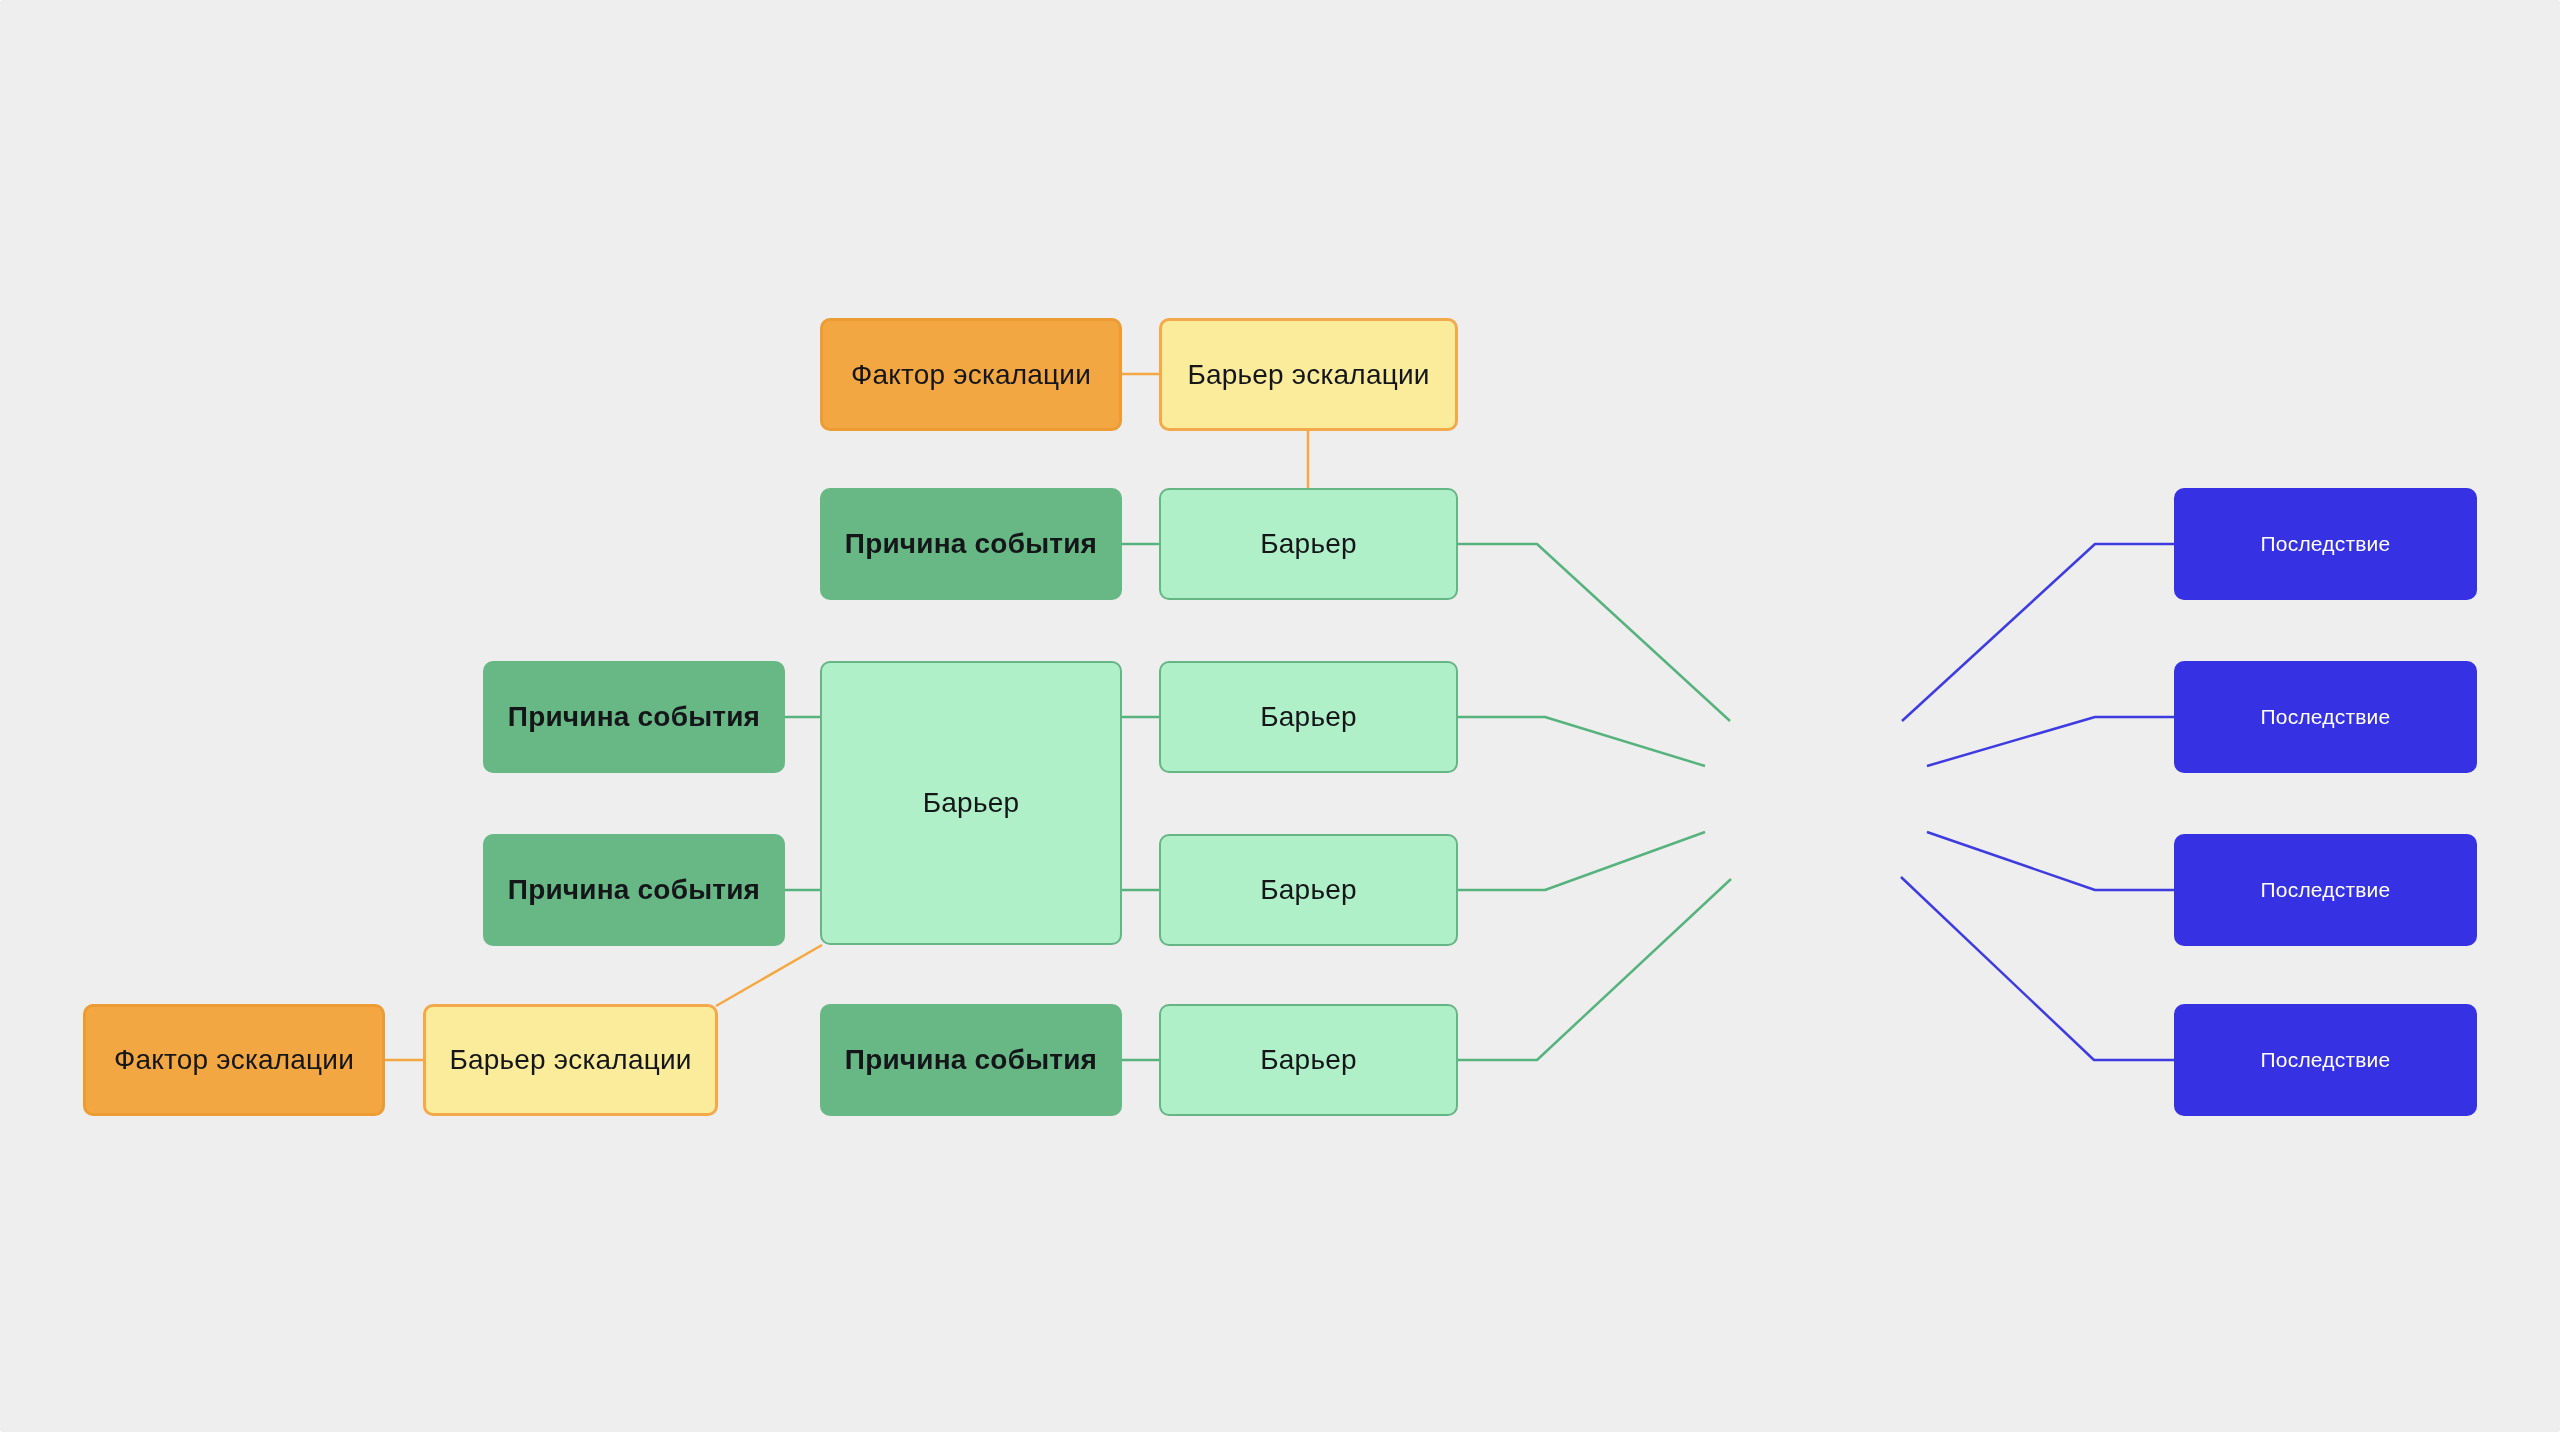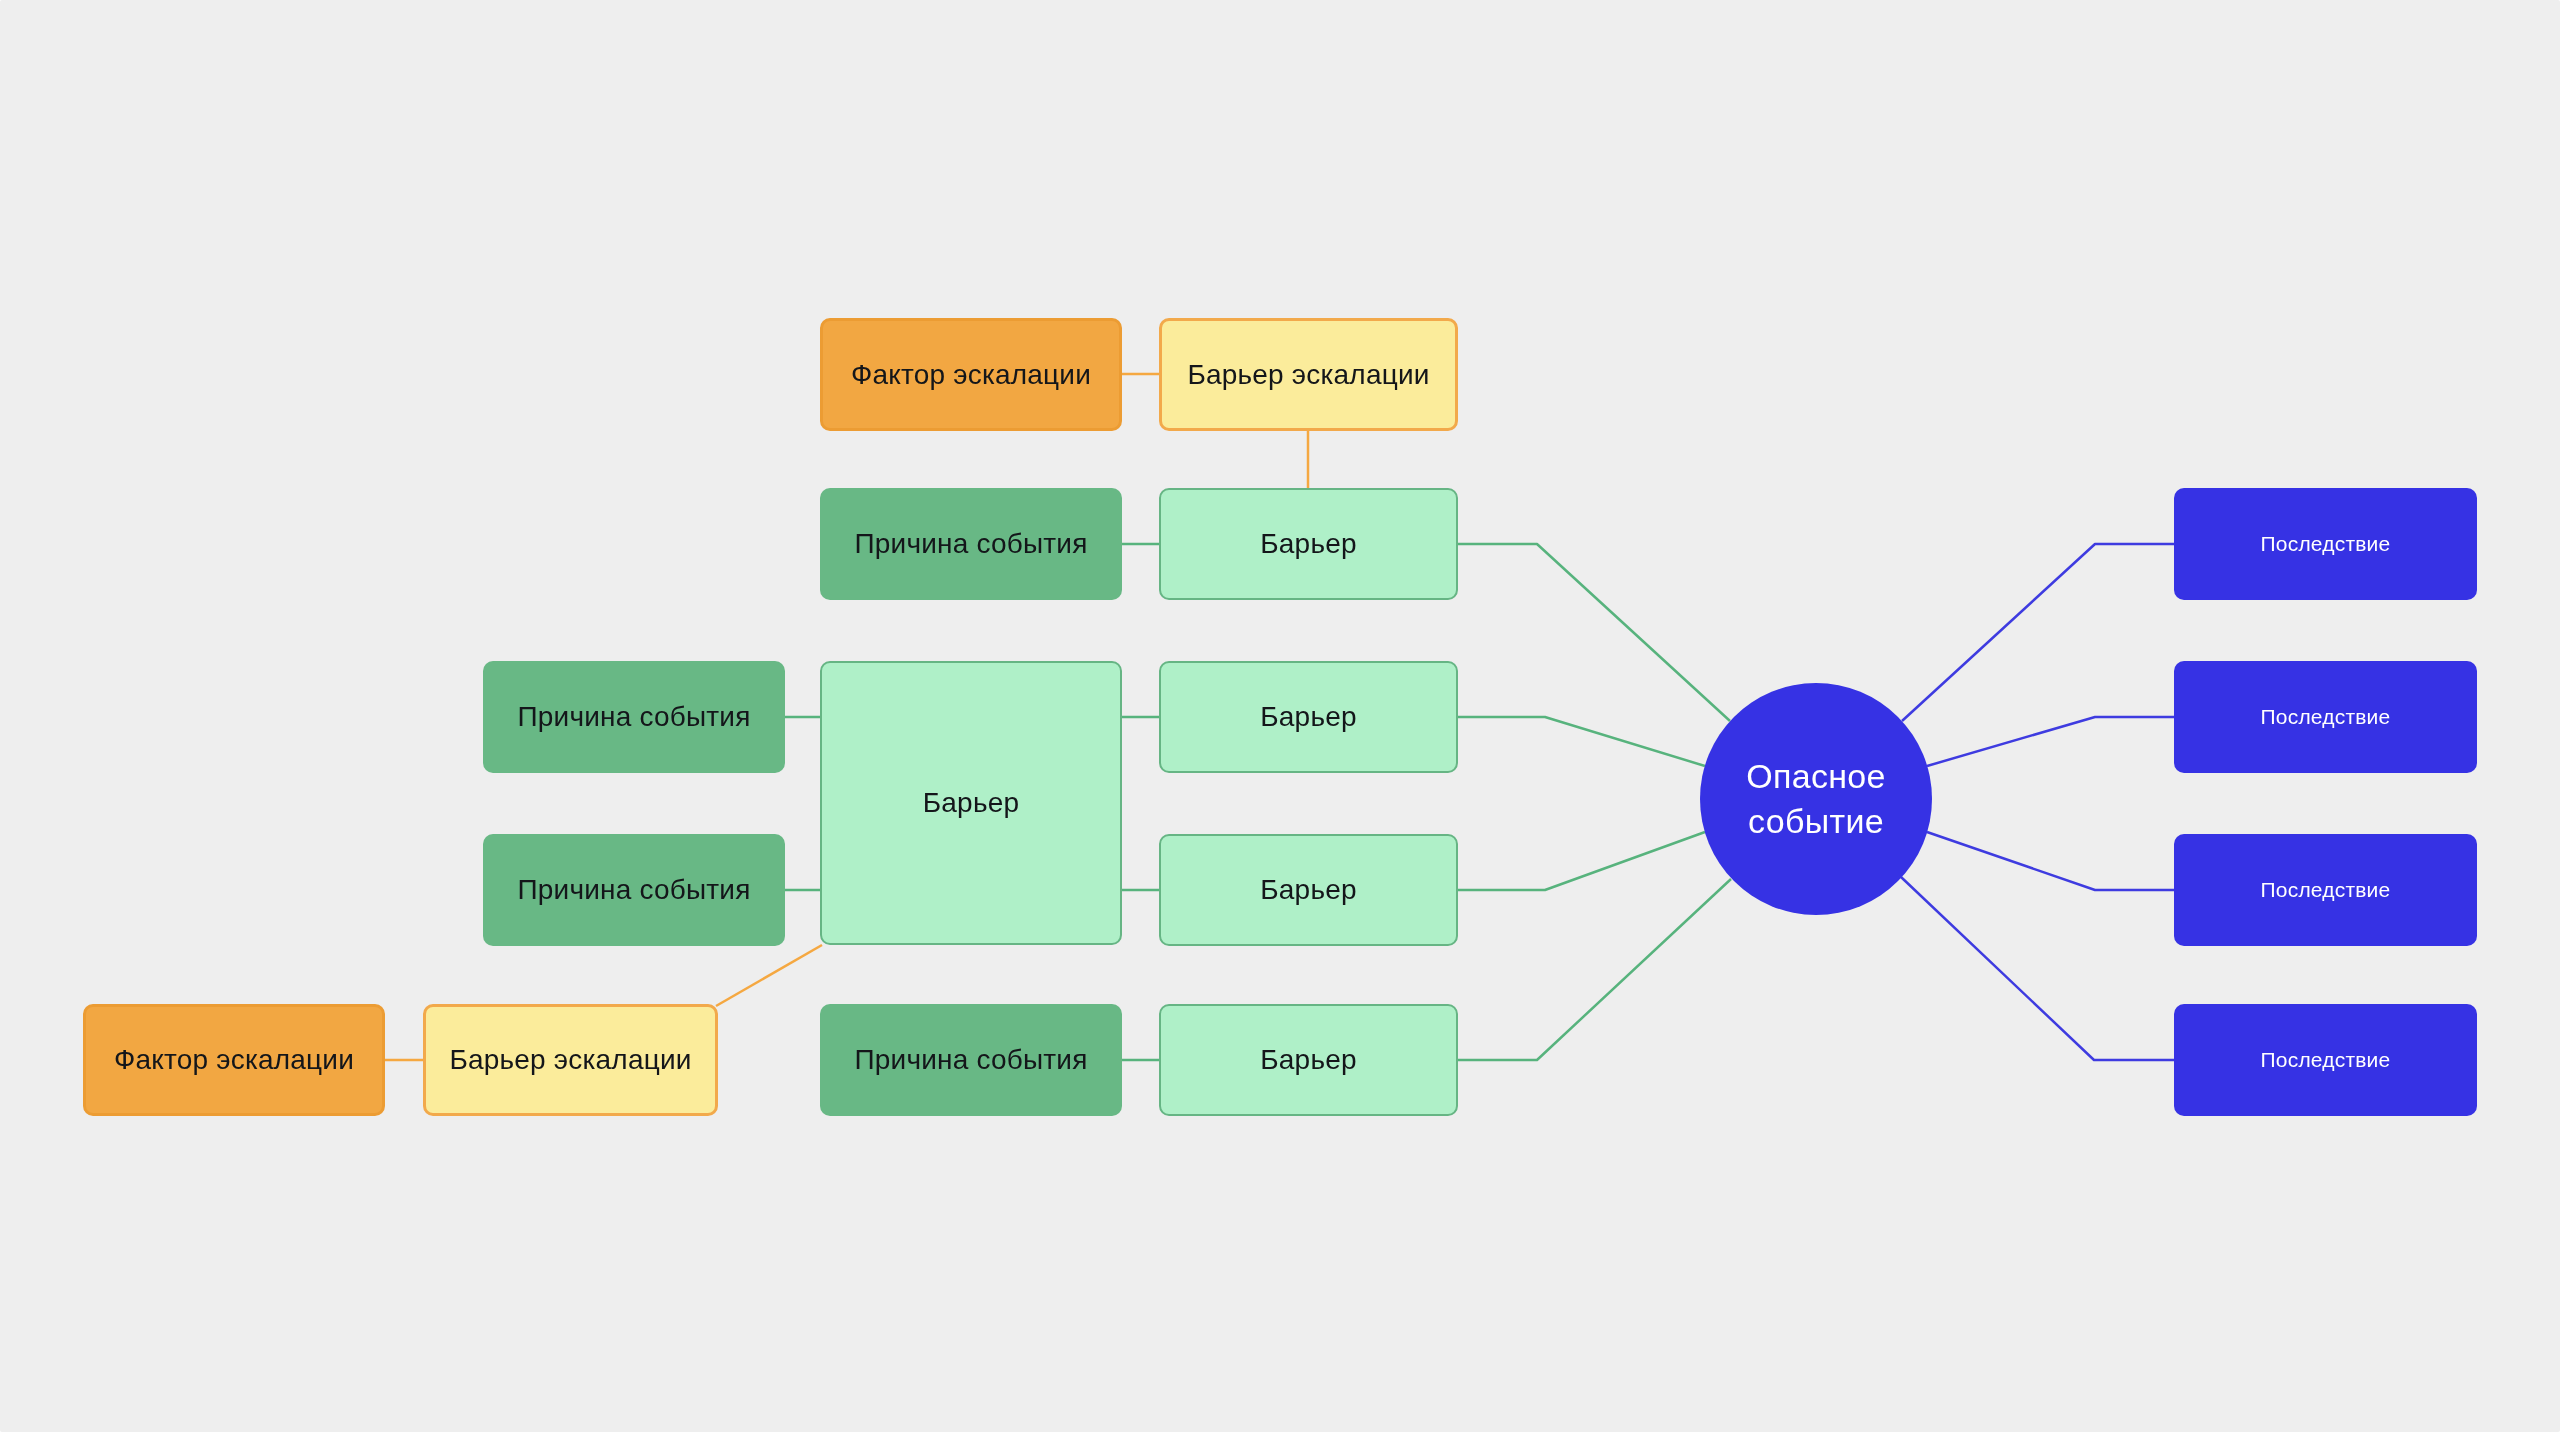--- a/index.html
+++ b/index.html
@@ -51,20 +51,21 @@
     border: 3px solid var(--orange-border, #EC9C33);
   }
   .node.yellow {
     background: var(--yellow-fill, #FBEC9B);
     border: 3px solid var(--yellow-border, #F2A94B);
     text-align: center;
   }
   .node.green {
     background: var(--green-fill, #68B885);
     border: none;
+    font-weight: bold;
   }
   .node.lightgreen {
     background: var(--lightgreen-fill, #AFF0C8);
     border: 2.5px solid var(--lightgreen-border, #66B584);
   }
   .node.blue {
     background: var(--blue-fill, #3632E4);
     border: none;
     color: var(--text-light, #FFFFFF);
     font-size: 21px;
@@ -151,24 +152,20 @@
   <div class="node yellow" style="left:423px; top:1004px; width:295px; height:112px;">
     <span>Барьер эскалации</span>
   </div>
   <div class="node green" style="left:820px; top:1004px; width:302px; height:112px;">
     <span>Причина события</span>
   </div>
   <div class="node lightgreen" style="left:1159px; top:1004px; width:299px; height:112px;">
     <span>Барьер</span>
   </div>
 
-  <div class="hazard-circle" style="left:1700px; top:683px; width:232px; height:232px;">
-    <span>Опасное</span>
-    <span>событие</span>
-  </div>
 
   <div class="node blue" style="left:2174px; top:488px; width:303px; height:112px;">
     <span>Последствие</span>
   </div>
   <div class="node blue" style="left:2174px; top:661px; width:303px; height:112px;">
     <span>Последствие</span>
   </div>
   <div class="node blue" style="left:2174px; top:834px; width:303px; height:112px;">
     <span>Последствие</span>
   </div>

